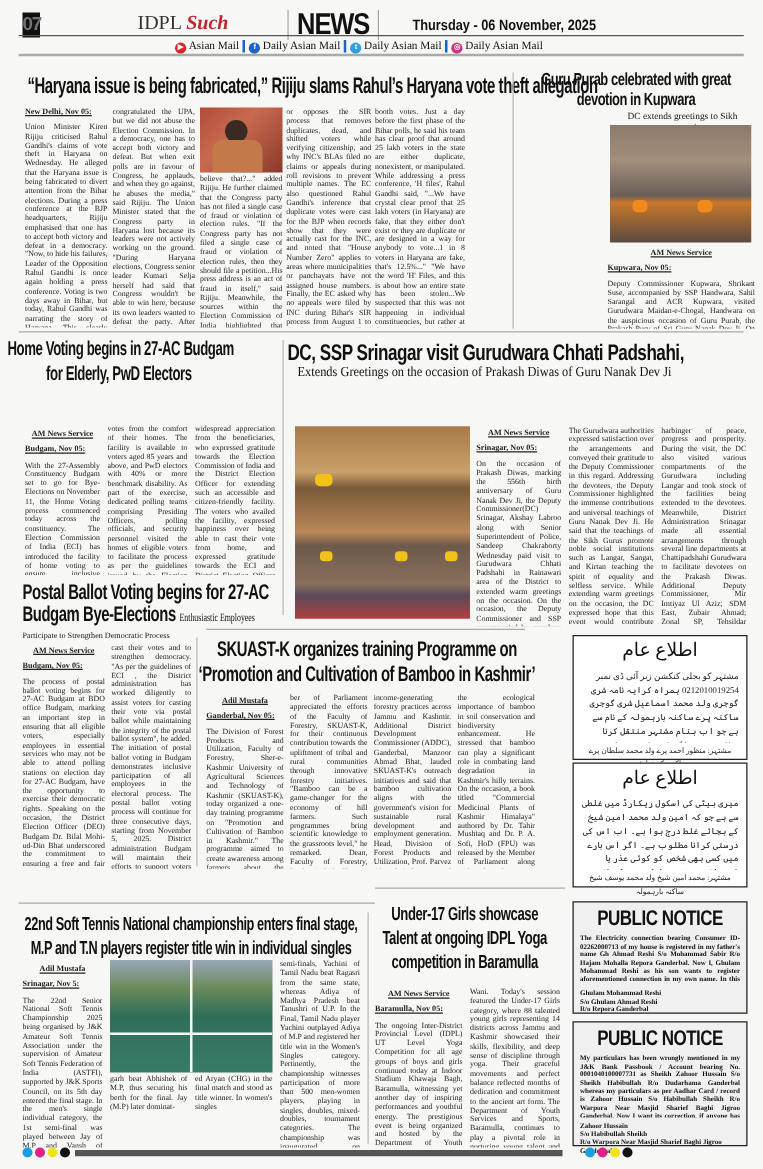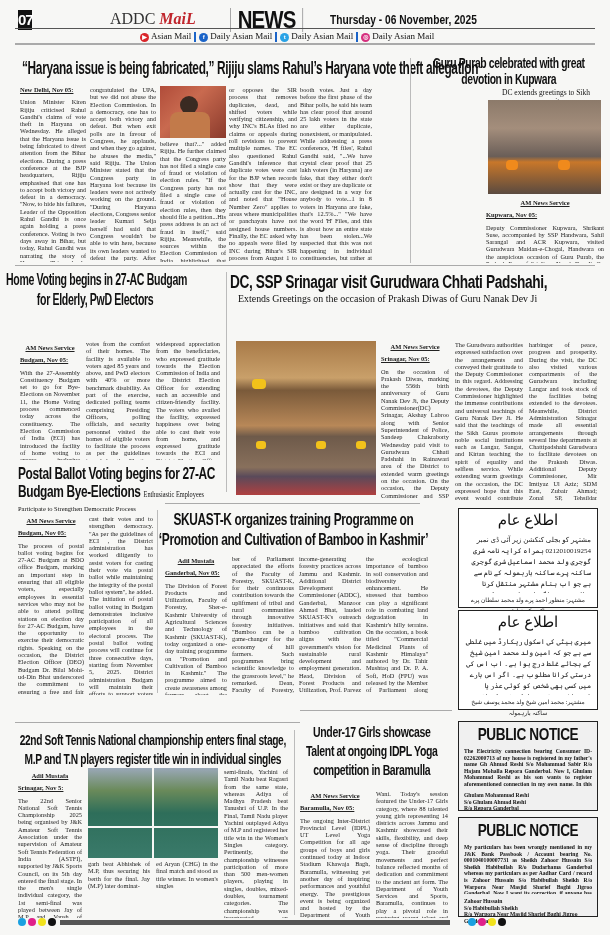--- a/index.html
+++ b/index.html
@@ -1,18 +1,18 @@
 <!DOCTYPE html>
 <html><head>
 <meta charset="utf-8">
 <style>
 *{box-sizing:border-box;margin:0;padding:0}
 body{width:610px;height:935px;background:#f7f7f5;font-family:"Liberation Serif",serif;color:#111;position:relative;overflow:hidden}
 .abs{position:absolute}
-.pg{left:18px;top:10px;width:14px;height:20px;background:#111;color:#ffffff;font:bold 15px "Liberation Sans",sans-serif;text-align:center;line-height:20px;letter-spacing:-1px}
+.pg{left:18px;top:10px;width:14px;height:20px;background:#111;color:#737373;font:bold 15px "Liberation Sans",sans-serif;text-align:center;line-height:20px;letter-spacing:-1px}
 .logo{left:110px;top:10px;font:16px "Liberation Serif",serif;color:#333}
 .logo b{color:#c0262d;font-style:italic}
 .news{left:230px;top:8px;border-left:1px solid #999;border-right:1px solid #999;padding:0 8px;font:bold 24px "Liberation Sans",sans-serif;letter-spacing:-1px;line-height:24px;transform:scaleX(.85);transform-origin:left}
 .date{left:330px;top:13px;font:bold 12px "Liberation Sans",sans-serif;transform:scaleX(.85);transform-origin:left;white-space:nowrap}
 .rule1{left:15px;top:28px;width:580px;height:1px;background:#555}
 .social{left:140px;top:31px;font-size:9px;display:flex;gap:3px;align-items:center;white-space:nowrap}
 .social .sep{width:2px;height:10px;background:#1b64c8}
 .ic{display:inline-block;width:9px;height:9px;border-radius:50%;color:#fff;font:bold 6px "Liberation Sans",sans-serif;text-align:center;line-height:9px;margin-right:2px}
 .rule2{left:15px;top:43px;width:580px;height:2px;background:#aaa}
 .hl{font-family:"Liberation Sans",sans-serif;font-weight:bold;color:#111;letter-spacing:-.5px;white-space:nowrap;transform-origin:left top}
@@ -32,21 +32,21 @@
 .pnh{font:bold 17px "Liberation Sans",sans-serif;text-align:center;letter-spacing:-.5px;transform:scaleX(.8)}
 .pnb{font-size:5.6px;line-height:6.6px;font-weight:bold;text-align:justify;margin-top:3px}
 .pnf{font-size:5.6px;line-height:6.6px;font-weight:bold;margin-top:4px}
 .strip{position:absolute;top:920px;height:5px;background:#555}
 .dot{position:absolute;top:918px;width:8px;height:8px;border-radius:50%}
 </style>
 </head>
 <body>
 
 <div class="abs pg">07</div>
-<div class="abs logo"><span>ADDC</span> <b>MaiL</b></div>
+<div class="abs logo"><span>IDPL</span> <b>Such</b></div>
 <div class="abs news">NEWS</div>
 <div class="abs date">Thursday - 06  November, 2025</div>
 <div class="abs rule1"></div>
 <div class="abs social">
   <span><span class="ic" style="background:#d9252a">▶</span><span>Asian Mail</span></span>
   <span class="sep"></span>
   <span><span class="ic" style="background:#1b64c8">f</span><span>Daily Asian Mail</span></span>
   <span class="sep"></span>
   <span><span class="ic" style="background:#2aa3e6">t</span><span>Daily Asian Mail</span></span>
   <span class="sep"></span>

